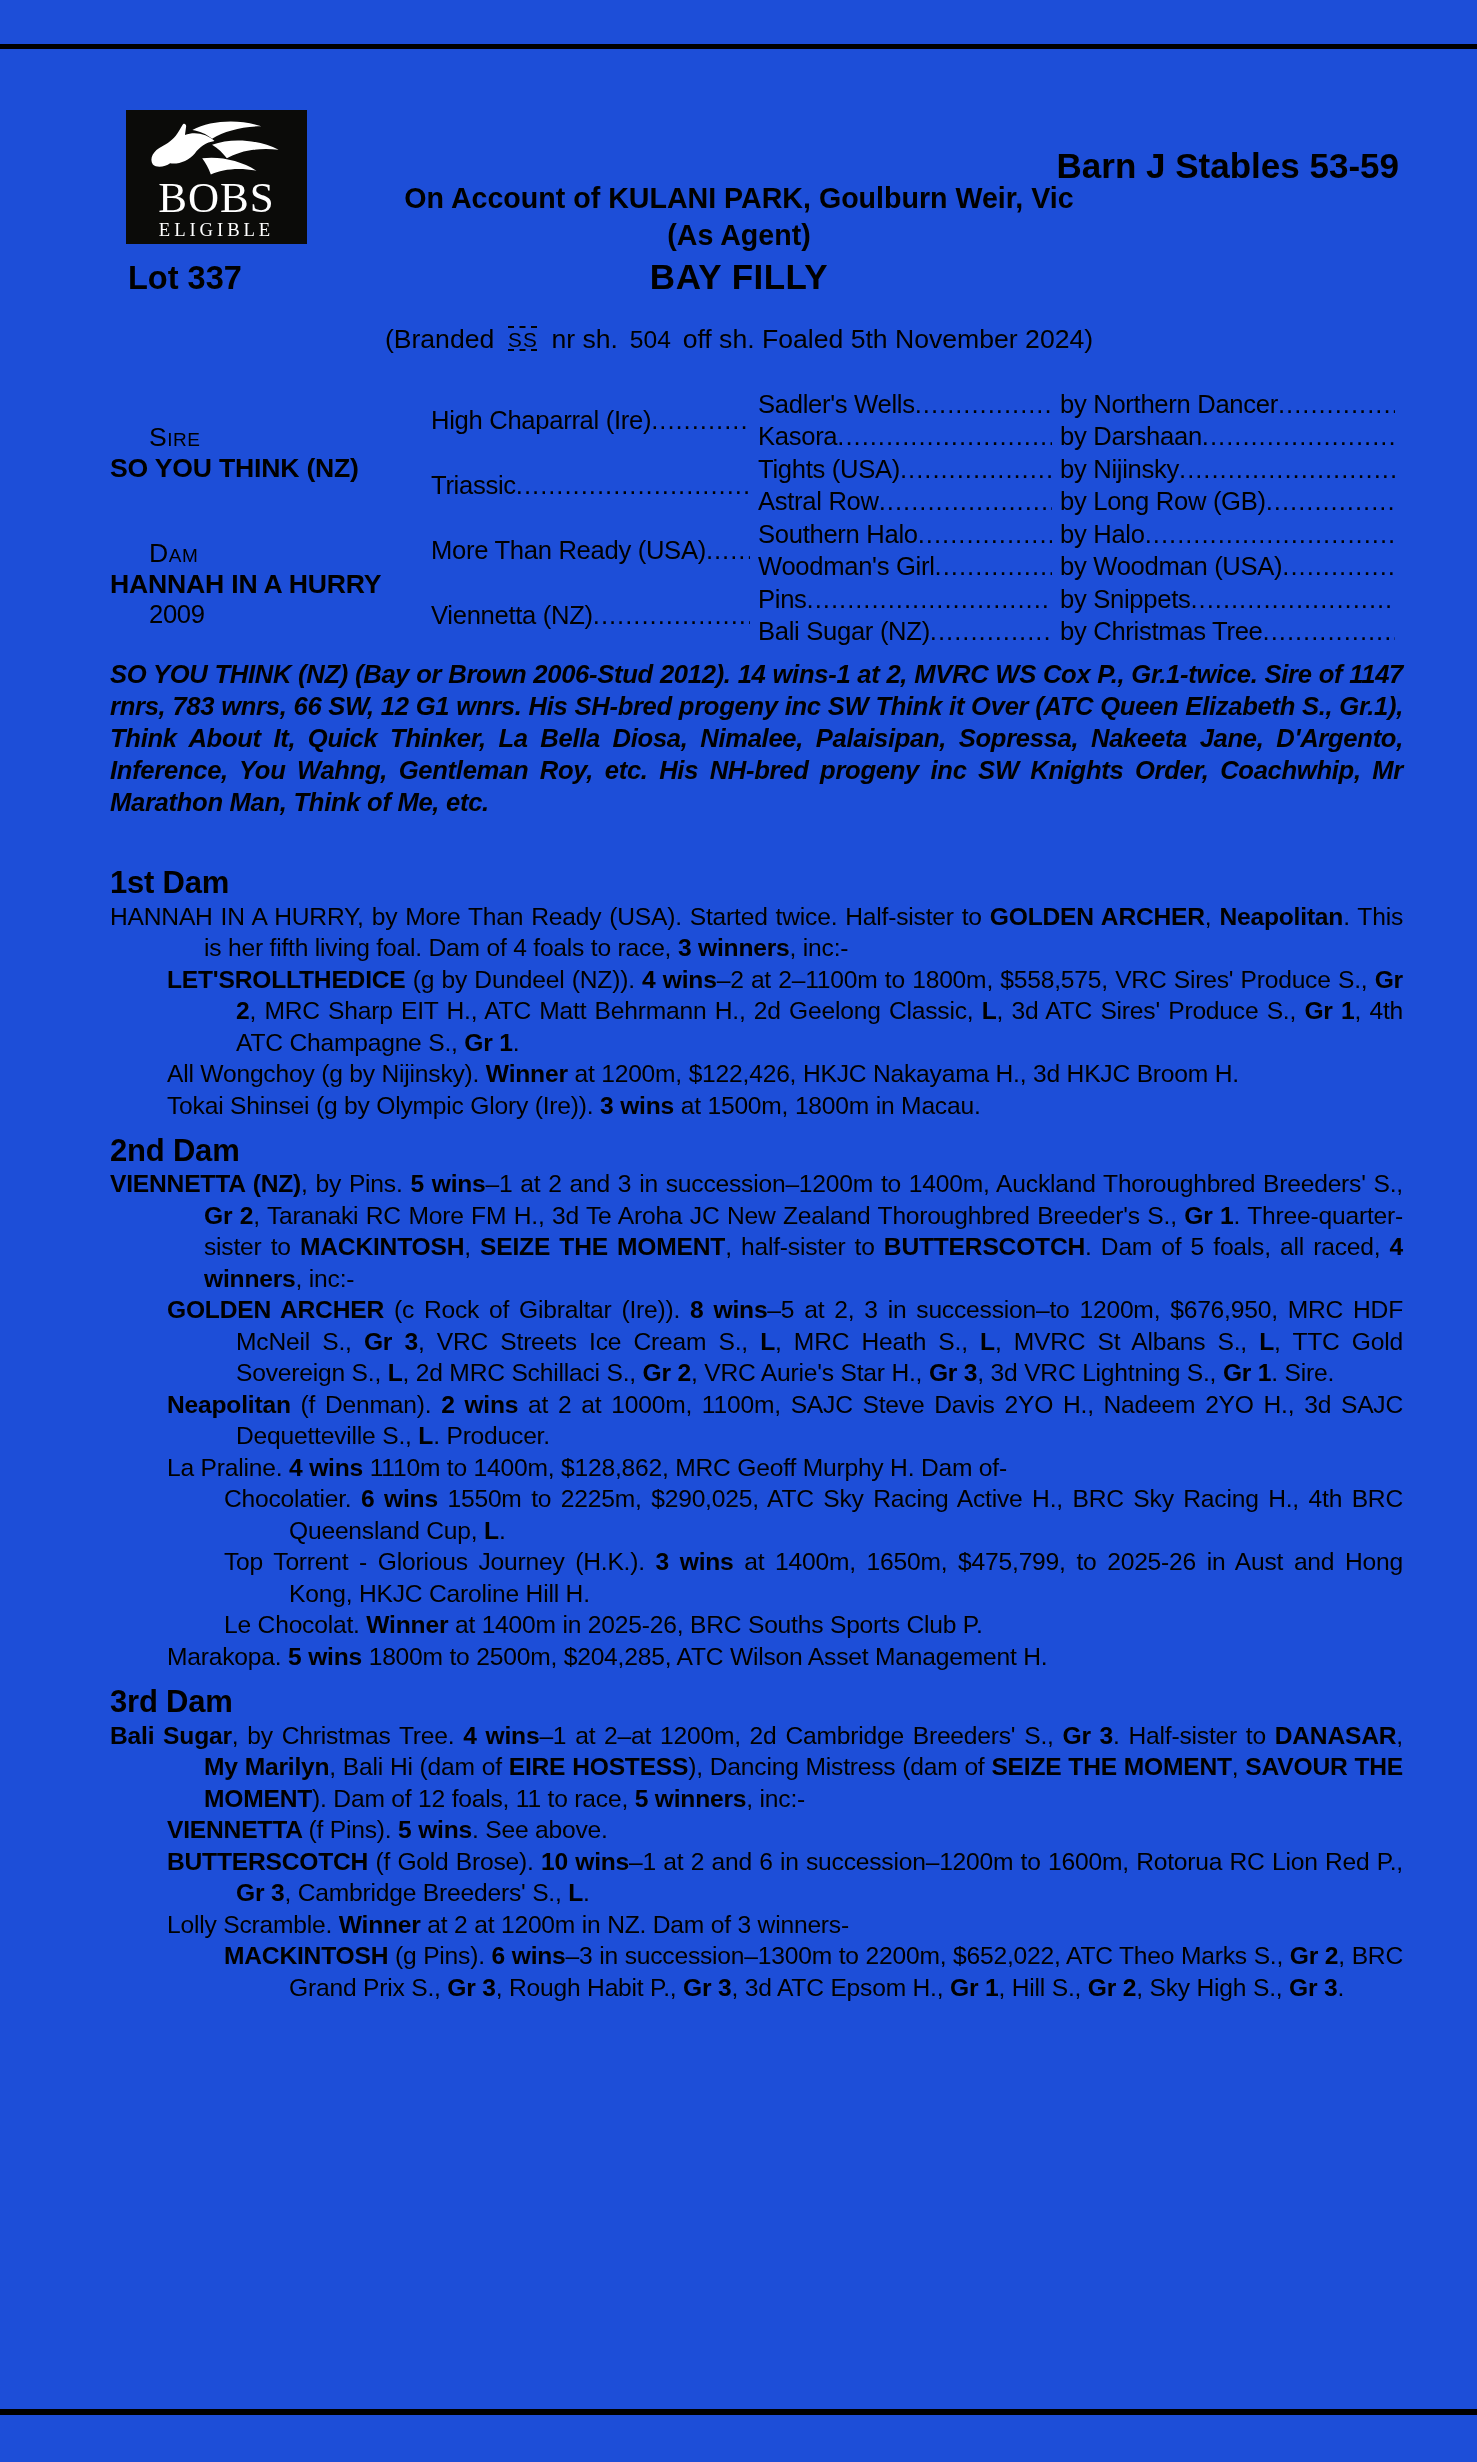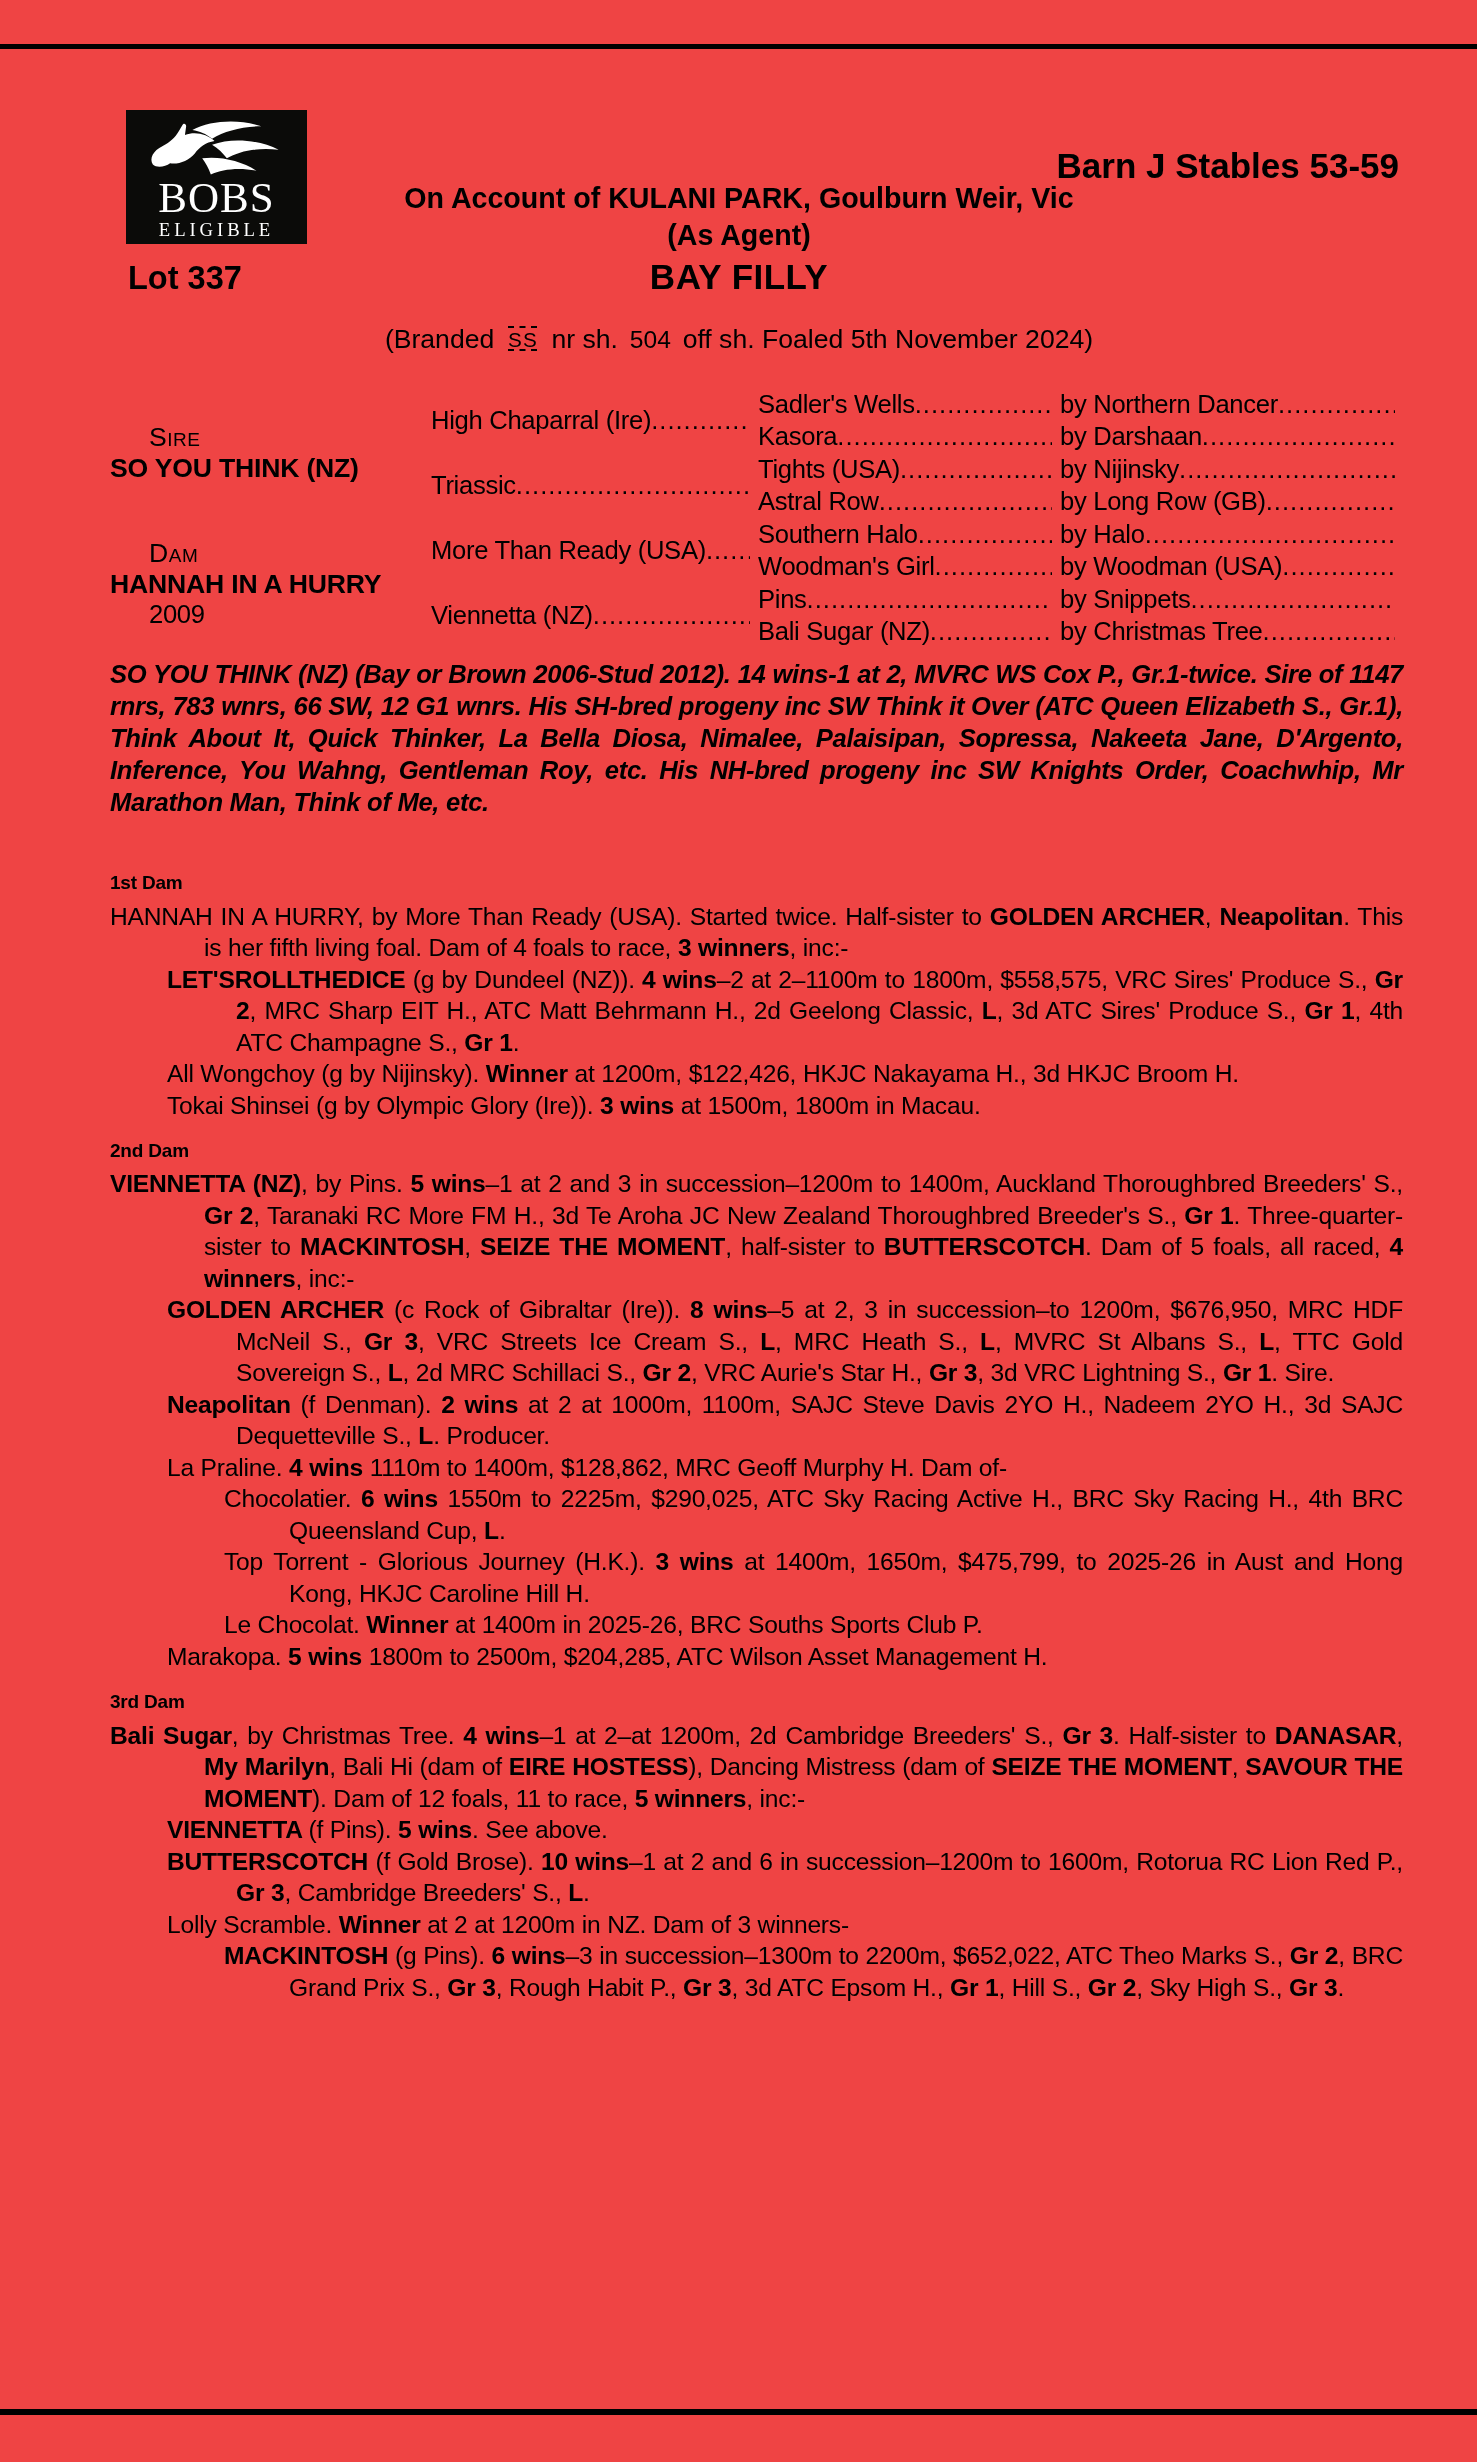--- a/index.html
+++ b/index.html
@@ -1,18 +1,18 @@
 <!DOCTYPE html>
 <html><head>
 <meta charset="utf-8">
 <style>
   * { margin:0; padding:0; box-sizing:border-box; }
   html,body { background:#e8e8e8; }
   .page {
-    position:relative; width:1478px; height:2463px; background:#ef4444;
+    position:relative; width:1478px; height:2463px; background:#1d4ed8;
     color:#000; font-family:"Liberation Sans", sans-serif; overflow:hidden;
     margin:0 auto;
   }
   .rule { position:absolute; left:0; width:1478px; background:#000; }
   .rule.top { top:44px; height:4.9px; }
   .rule.bottom { top:2409px; height:5.9px; }
 
   
   .logo {
     position:absolute; left:126px; top:110px; width:181px; height:134px;
@@ -60,21 +60,21 @@
   
   .blurb {
     position:absolute; left:110px; top:658px; width:1293px;
     font-size:25.6px; line-height:32px; font-weight:700; font-style:italic;
     text-align:justify; letter-spacing:-0.3px;
   }
 
   
   .sections { position:absolute; left:110px; top:867px; width:1293px;
     font-size:24.6px; line-height:31.5px; letter-spacing:-0.2px; }
-  .sec-heading { font-size:19px; font-weight:700; margin:13.8px 0 2px 0; }
+  .sec-heading { font-size:31px; font-weight:700; margin:13.8px 0 2px 0; }
   .sec:first-child .sec-heading { margin-top:0; }
   .entry { text-align:justify; }
   .entry.l0 { padding-left:94px;  text-indent:-94px; }
   .entry.l1 { padding-left:126px; text-indent:-69px; }
   .entry.l2 { padding-left:179px; text-indent:-65px; }
   .seg-b { font-weight:700; }
   .seg-i { }
 </style>
 </head>
 <body>

